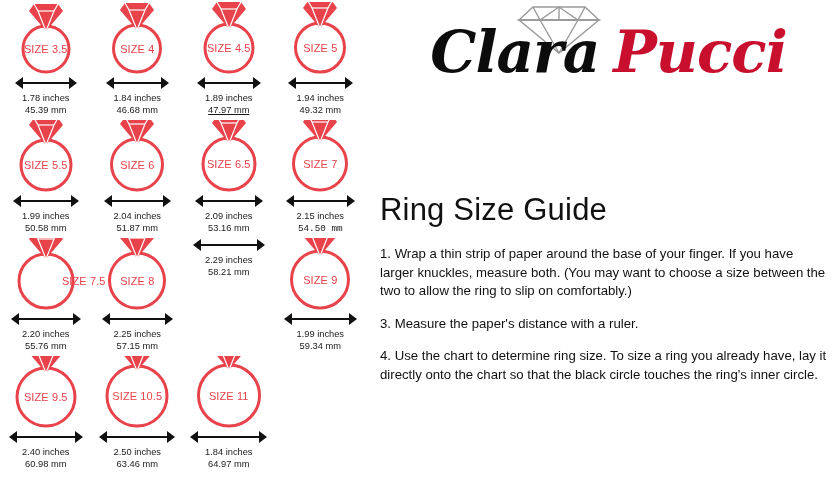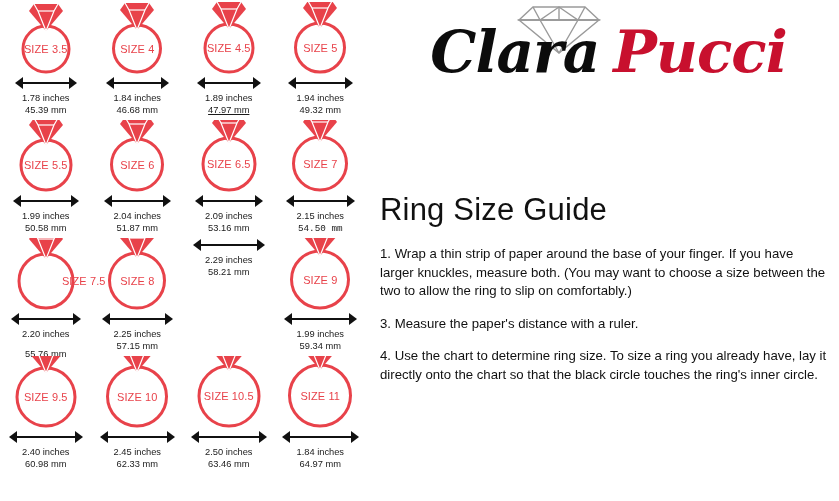--- a/index.html
+++ b/index.html
@@ -332,21 +332,21 @@
             <line x1="34" y1="1" x2="50" y2="1" stroke="#ffffff" stroke-width="1.2"></line>
           </svg>
           <div class="size-label" style="top: 37px; margin-left: 38px;">SIZE 7.5</div>
         </div>
         <div class="arrow-row">
           <div class="arrow-line" style="left: 17.75px; width: 56px;"></div>
           <div class="arrow-head left" style="left: 10.75px;"></div>
           <div class="arrow-head right" style="left: 72.75px;"></div>
         </div>
         <div class="measure">2.20 inches</div>
-        <div class="measure" style="margin-top: 8px;">55.76 mm</div>
+        <div class="measure" style="margin-top: 0px;">55.76 mm</div>
       </div>
       <div class="size-cell">
         <div class="ring-wrap">
           <svg class="ring-svg" width="84" height="74" viewBox="0 0 84 74">
             <circle cx="42" cy="42.5" r="27.5" fill="none" stroke="#e8424a" stroke-width="3"></circle>
             <path d="M25 0 L59 0 L42 20 Z" fill="#e8424a"></path>
             <path d="M30 -7 L54 -7 L59 0 L25 0 Z" fill="#e8424a"></path>
             <path d="M30 -7 L34 0 L42 20" fill="none" stroke="#ffffff" stroke-width="1.2"></path>
             <path d="M54 -7 L50 0 L42 20" fill="none" stroke="#ffffff" stroke-width="1.2"></path>
             <line x1="34" y1="0" x2="50" y2="0" stroke="#ffffff" stroke-width="1.2"></line>
@@ -402,40 +402,20 @@
           </svg>
           <div class="size-label" style="top: 35px;">SIZE 9.5</div>
         </div>
         <div class="arrow-row">
           <div class="arrow-line" style="left: 15.75px; width: 60px;"></div>
           <div class="arrow-head left" style="left: 8.75px;"></div>
           <div class="arrow-head right" style="left: 74.75px;"></div>
         </div>
         <div class="measure">2.40 inches</div>
         <div class="measure" style="margin-top: 0px;">60.98 mm</div>
-      </div>
-      <div class="size-cell">
-        <div class="ring-wrap">
-          <svg class="ring-svg" width="84" height="74" viewBox="0 0 84 74">
-            <circle cx="42" cy="40.5" r="29.5" fill="none" stroke="#e8424a" stroke-width="3"></circle>
-            <path d="M25 -4 L59 -4 L42 16 Z" fill="#e8424a"></path>
-            <path d="M30 -11 L54 -11 L59 -4 L25 -4 Z" fill="#e8424a"></path>
-            <path d="M30 -11 L34 -4 L42 16" fill="none" stroke="#ffffff" stroke-width="1.2"></path>
-            <path d="M54 -11 L50 -4 L42 16" fill="none" stroke="#ffffff" stroke-width="1.2"></path>
-            <line x1="34" y1="-4" x2="50" y2="-4" stroke="#ffffff" stroke-width="1.2"></line>
-          </svg>
-          <div class="size-label" style="top: 34.5px;">SIZE 10</div>
-        </div>
-        <div class="arrow-row">
-          <div class="arrow-line" style="left: 15.25px; width: 61px;"></div>
-          <div class="arrow-head left" style="left: 8.25px;"></div>
-          <div class="arrow-head right" style="left: 75.25px;"></div>
-        </div>
-        <div class="measure">2.45 inches</div>
-        <div class="measure" style="margin-top: 0px;">62.33 mm</div>
       </div>
       <div class="size-cell">
         <div class="ring-wrap">
           <svg class="ring-svg" width="84" height="74" viewBox="0 0 84 74">
             <circle cx="42" cy="40" r="30" fill="none" stroke="#e8424a" stroke-width="3"></circle>
             <path d="M25 -5 L59 -5 L42 15 Z" fill="#e8424a"></path>
             <path d="M30 -12 L54 -12 L59 -5 L25 -5 Z" fill="#e8424a"></path>
             <path d="M30 -12 L34 -5 L42 15" fill="none" stroke="#ffffff" stroke-width="1.2"></path>
             <path d="M54 -12 L50 -5 L42 15" fill="none" stroke="#ffffff" stroke-width="1.2"></path>
             <line x1="34" y1="-5" x2="50" y2="-5" stroke="#ffffff" stroke-width="1.2"></line>

